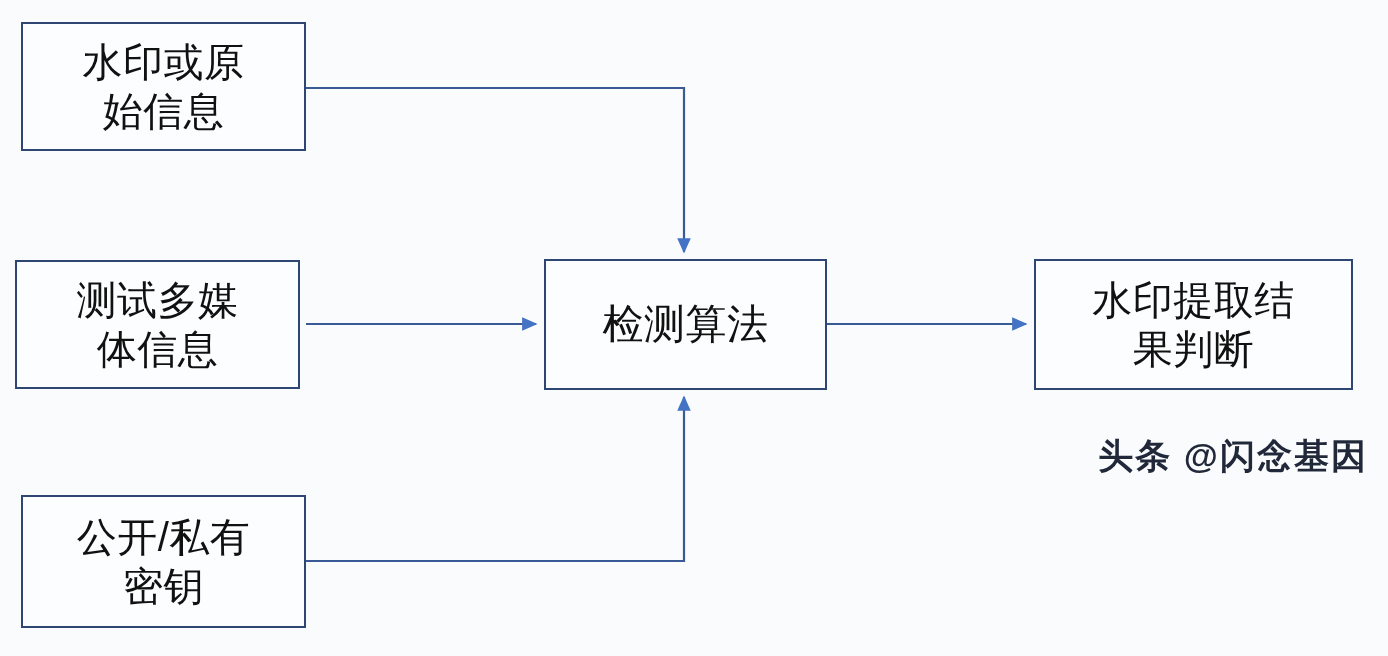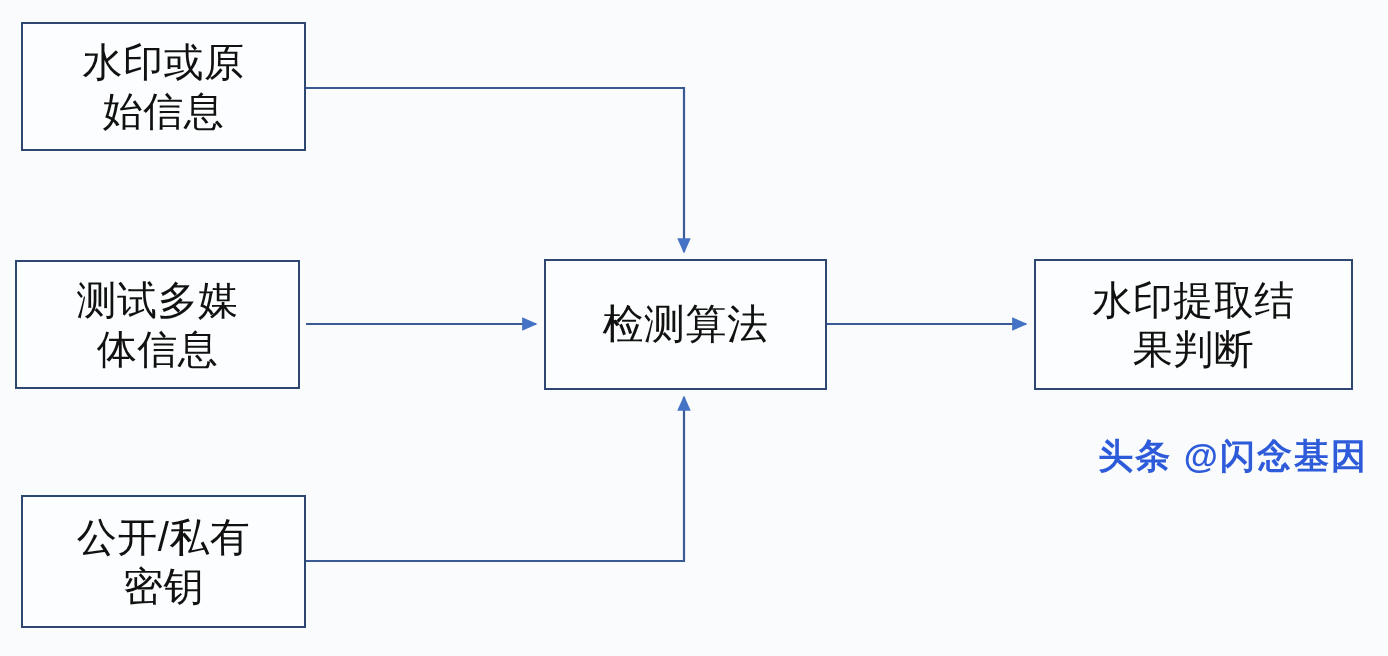--- a/index.html
+++ b/index.html
@@ -48,21 +48,21 @@
   }
   .node-center .node-label {
     font-size: 41px;
   }
   .watermark {
     position: absolute;
     right: 20px;
     bottom: 12px;
     font-size: 35px;
     font-weight: bold;
-    color: #1d4ed8;
+    color: #0f172a;
     letter-spacing: 2px;
     opacity: 0.92;
     text-shadow: 1px 1px 0 rgba(255,255,255,0.85);
   }
 </style>
 </head>
 <body>
 
 <div id="diagram-root">
 

